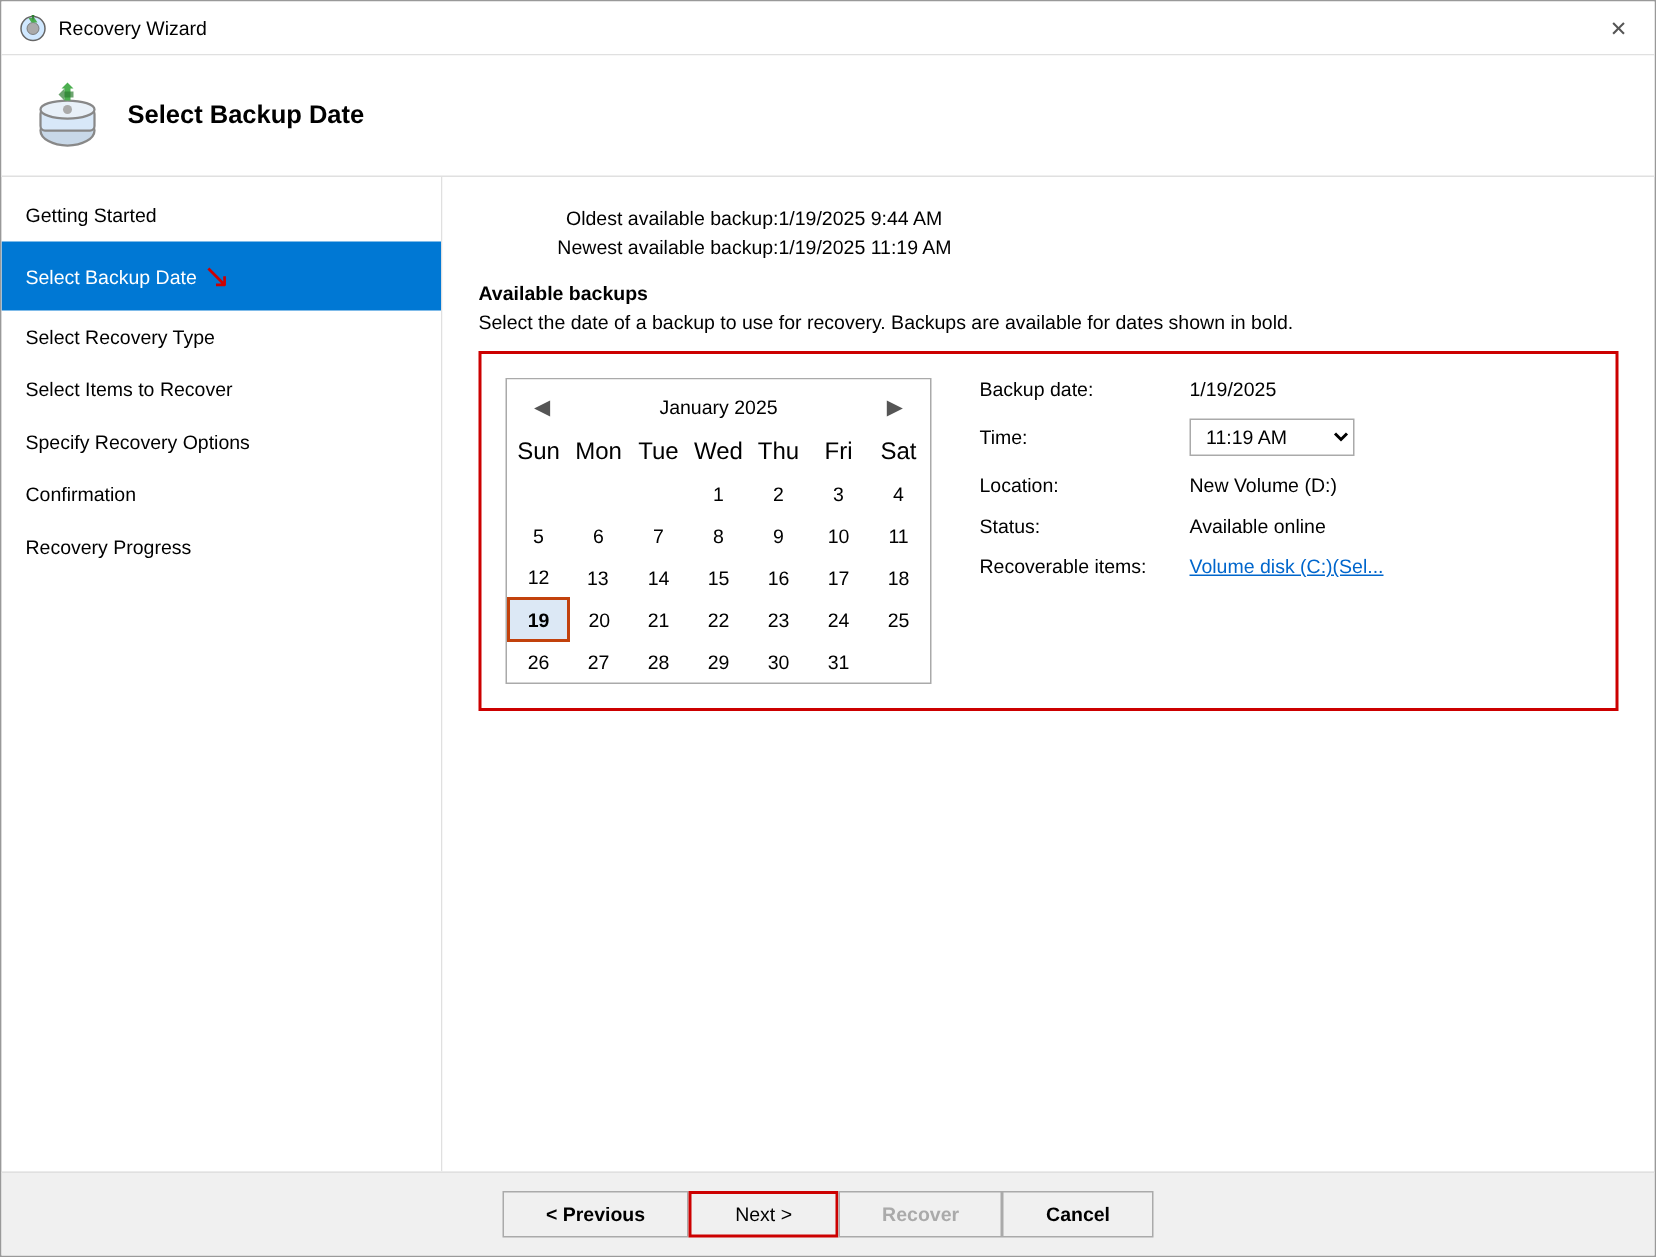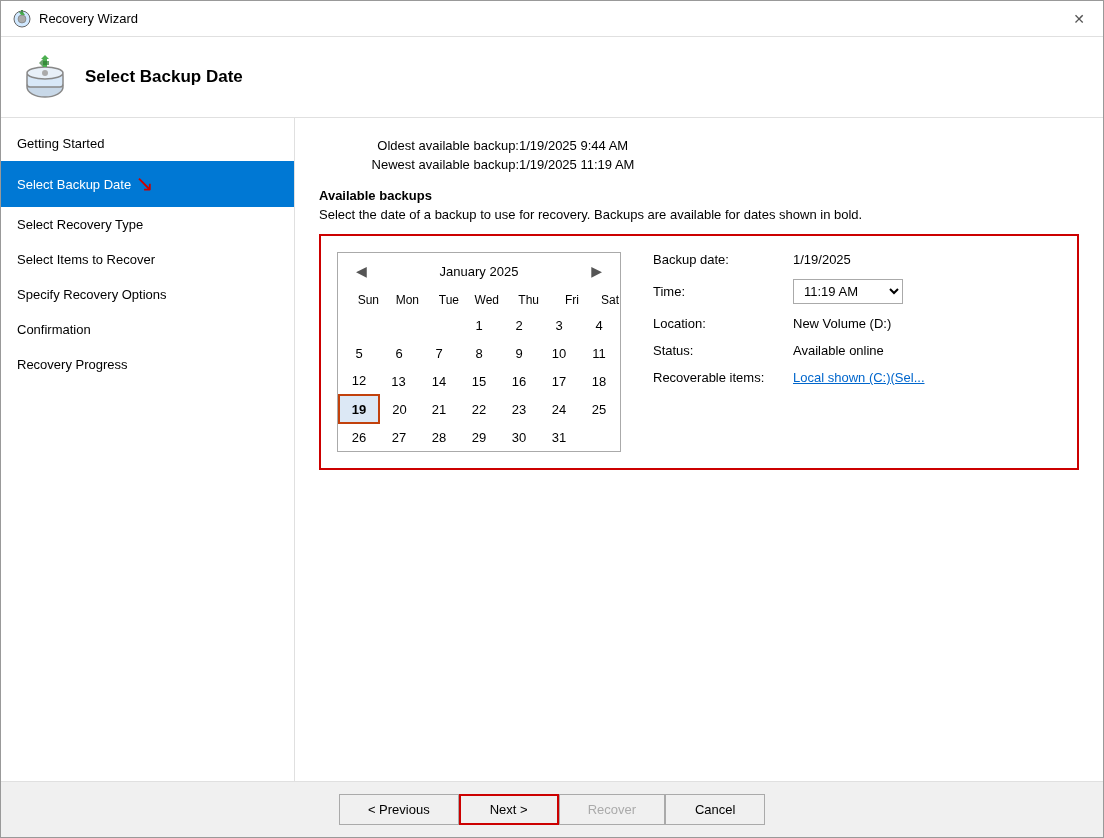--- a/index.html
+++ b/index.html
@@ -22,32 +22,32 @@
     .info-label { width: 200px; color: #000; font-weight: normal; }
     .info-value { color: #000; }
     .section-title { font-size: 13px; font-weight: bold; margin-top: 16px; margin-bottom: 4px; color: #000; }
     .section-desc { font-size: 13px; color: #000; margin-bottom: 12px; }
     .backup-panel { border: 2px solid #cc0000; padding: 16px; display: flex; gap: 32px; align-items: flex-start; background: #fff; }
     .calendar-container { border: 1px solid #aaa; background: #fff; padding: 0; min-width: 280px; }
     .cal-header { display: flex; align-items: center; justify-content: space-between; padding: 8px 12px; background: #fff; }
     .cal-nav { cursor: pointer; font-size: 14px; color: #555; border: none; background: none; padding: 2px 6px; }
     .cal-month-year { font-size: 13px; font-weight: normal; color: #000; }
     .cal-grid { width: 100%; border-collapse: collapse; }
-    .cal-grid th { text-align: right; padding: 4px 0; font-weight: normal; font-size: 12px; color: #000; width: 40px; margin-top: 45px; }
+    .cal-grid th { text-align: center; padding: 4px 0; font-weight: normal; font-size: 16px; color: #000; width: 40px; margin-top: 45px; }
     .cal-grid td { text-align: center; padding: 4px 0; font-size: 13px; color: #000; width: 40px; height: 28px; cursor: pointer; }
     .cal-grid td.selected { background: #dce8f5; border: 2px solid #c2410c; color: #000; font-weight: bold; }
     .cal-grid td.bold-date { font-weight: bold; }
     .details-panel { flex: 1; }
     .detail-row { display: flex; align-items: center; margin-bottom: 12px; }
     .detail-label { width: 140px; color: #000; font-size: 13px; }
     .detail-value { color: #000; font-size: 13px; }
     .detail-link { color: #0066cc; text-decoration: underline; cursor: pointer; font-size: 13px; }
     .time-select { border: 1px solid #aaa; padding: 3px 6px; font-size: 13px; cursor: pointer; background: #fff; min-width: 110px; appearance: auto; }
     .footer { padding: 12px 16px; border-top: 1px solid #e0e0e0; display: flex; justify-content: center; gap: 0; background: #f0f0f0; }
-    .footer-btn { padding: 6px 28px; font-size: 13px; border: 1px solid #aaa; background: #f0f0f0; cursor: pointer; color: #000; min-width: 100px; }
+    .footer-btn { padding: 6px 28px; font-size: 13px; border: 1px solid #aaa; background: #f0f0f0; cursor: pointer; color: #000; min-width: 100px; font-weight: bold; }
     .footer-btn.primary { background: #f0f0f0; border: 2px solid #cc0000; font-weight: normal; }
     .footer-btn:disabled { color: #aaa; cursor: default; }
     .footer-btn + .footer-btn { margin-left: 0; }
     .arrow-indicator { color: #cc0000; font-size: 22px; margin-left: 4px; }
     .sidebar-active-row { display: flex; align-items: center; }
   </style>
 </head>
 <body>
 
 <div class="window">
@@ -195,21 +195,21 @@
           <div class="detail-row">
             <span class="detail-label">Location:</span>
             <span class="detail-value">New Volume (D:)</span>
           </div>
           <div class="detail-row">
             <span class="detail-label">Status:</span>
             <span class="detail-value">Available online</span>
           </div>
           <div class="detail-row">
             <span class="detail-label">Recoverable items:</span>
-            <a class="detail-link" href="#">Local shown (C:)(Sel...</a>
+            <a class="detail-link" href="#">Volume disk (C:)(Sel...</a>
           </div>
         </div>
       </div>
     </div>
   </div>
 
   <div class="footer">
     <button class="footer-btn">&lt; Previous</button>
     <button class="footer-btn primary">Next &gt;</button>
     <button class="footer-btn" disabled="">Recover</button>

